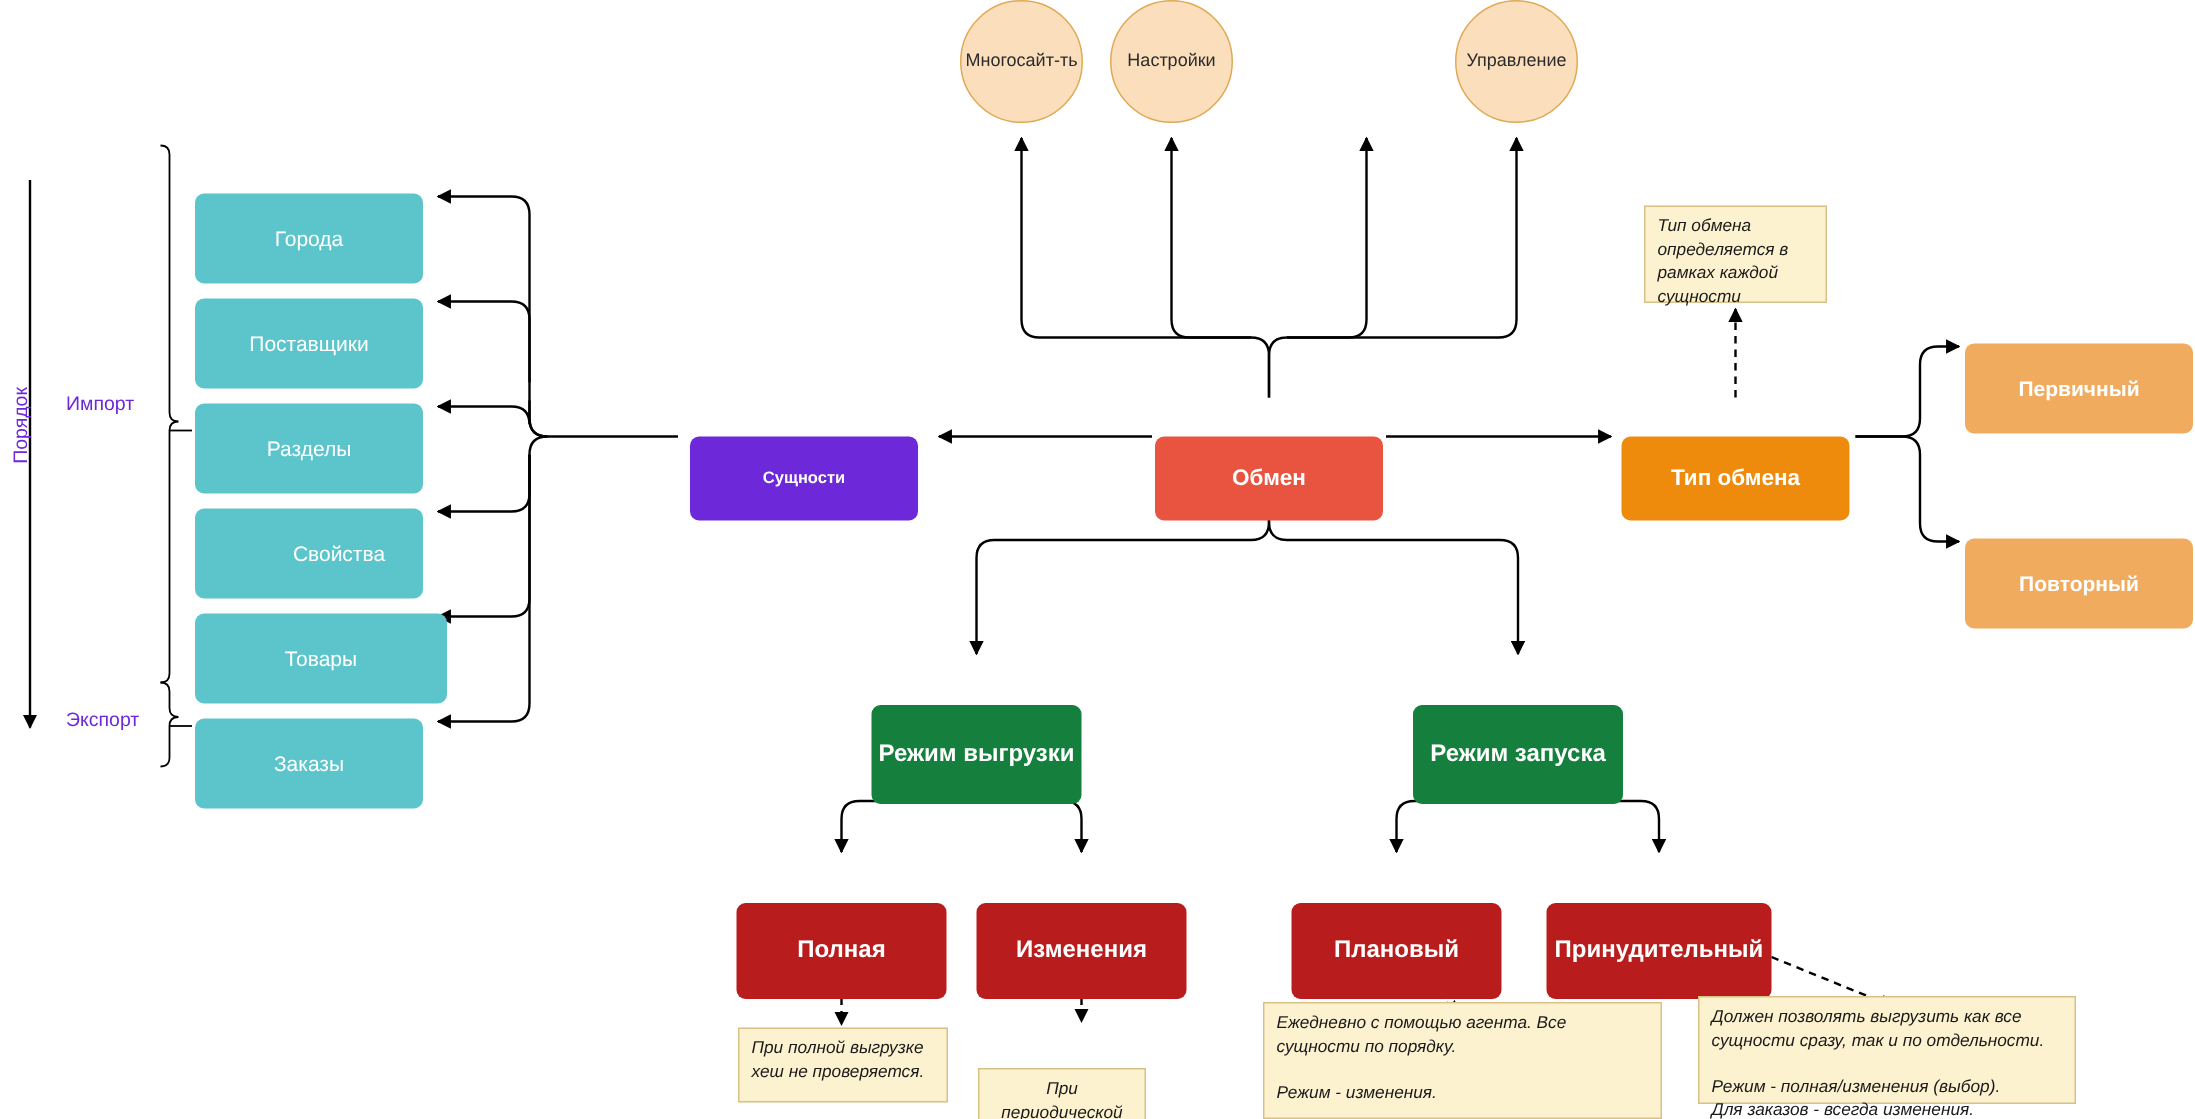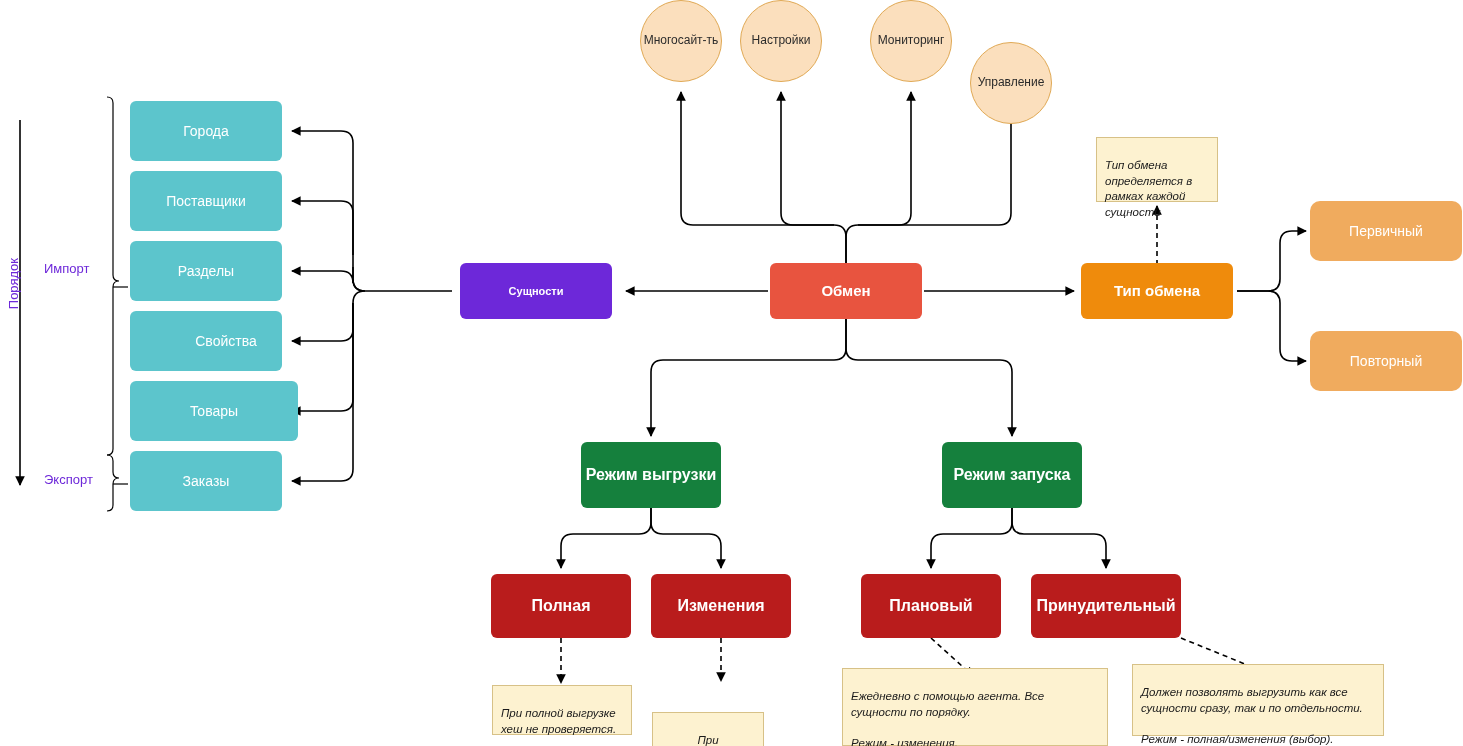--- a/index.html
+++ b/index.html
@@ -27,20 +27,21 @@
     box-sizing: border-box;
     display: flex;
     align-items: center;
     justify-content: center;
     text-align: center;
     color: #ffffff;
     line-height: 1.15;
   }
   .rect {
     border-radius: 6px;
+    margin-top: 28px;
   }
   
   .entity {
     background: #5cc5cc;
     font-size: 14px;
     font-weight: 400;
   }
   
   .entities-hub {
     background: #6d28d9;
@@ -56,22 +57,21 @@
   
   .exch-type {
     background: #ef8b0c;
     font-size: 15px;
     font-weight: bold;
   }
   
   .exch-type-child {
     background: #f0ab5e;
     font-size: 14px;
-    font-weight: 400;
-    border-radius: 10px;
+    font-weight: 700;
   }
   
   .mode {
     background: #15803d;
     font-size: 16px;
     font-weight: bold;
   }
   
   .mode-child {
     background: #b91c1c;
@@ -90,21 +90,21 @@
   
   .note {
     position: absolute;
     box-sizing: border-box;
     background: #fdf2d0;
     border: 1px solid #d7c187;
     color: #1a1a1a;
     font-style: italic;
     font-size: 11.5px;
     line-height: 1.35;
-    padding: 20px 8px;
+    padding: 6px 8px;
     white-space: pre-line;
     text-align: left;
   }
   .axis-label {
     position: absolute;
     color: #6d28d9;
     font-size: 13px;
     white-space: nowrap;
   }
   .axis-label.vertical {
@@ -200,22 +200,21 @@
   <div class="node rect entity" style="left:130px; top:451px; width:152px; height:60px;">Заказы</div>
 
   <div class="node rect entities-hub" style="left:460px; top:263px; width:152px; height:56px;">Сущности</div>
 
   <div class="node rect exchange" style="left:770px; top:263px; width:152px; height:56px;">Обмен</div>
 
   <div class="node rect exch-type" style="left:1081px; top:263px; width:152px; height:56px;">Тип обмена</div>
 
   <div class="node circle" style="left:640px; top:0px; width:82px; height:82px;">Многосайт-ть</div>
   <div class="node circle" style="left:740px; top:0px; width:82px; height:82px;">Настройки</div>
-  <div class="node circle" style="left:870px; top:0px; width:82px; height:82px;">Мониторинг</div>
-  <div class="node circle" style="left:970px; top:0px; width:82px; height:82px;margin-top:42px;">Управление</div>
+  <div class="node circle" style="left:970px; top:0px; width:82px; height:82px;">Управление</div>
 
   <div class="node rect exch-type-child" style="left:1310px; top:201px; width:152px; height:60px;">Первичный</div>
   <div class="node rect exch-type-child" style="left:1310px; top:331px; width:152px; height:60px;">Повторный</div>
 
   <div class="node rect mode" style="left:581px; top:442px; width:140px; height:66px;">Режим выгрузки</div>
   <div class="node rect mode" style="left:942px; top:442px; width:140px; height:66px;">Режим запуска</div>
 
   <div class="node rect mode-child" style="left:491px; top:574px; width:140px; height:64px;">Полная</div>
   <div class="node rect mode-child" style="left:651px; top:574px; width:140px; height:64px;">Изменения</div>
   <div class="node rect mode-child" style="left:861px; top:574px; width:140px; height:64px;">Плановый</div>

